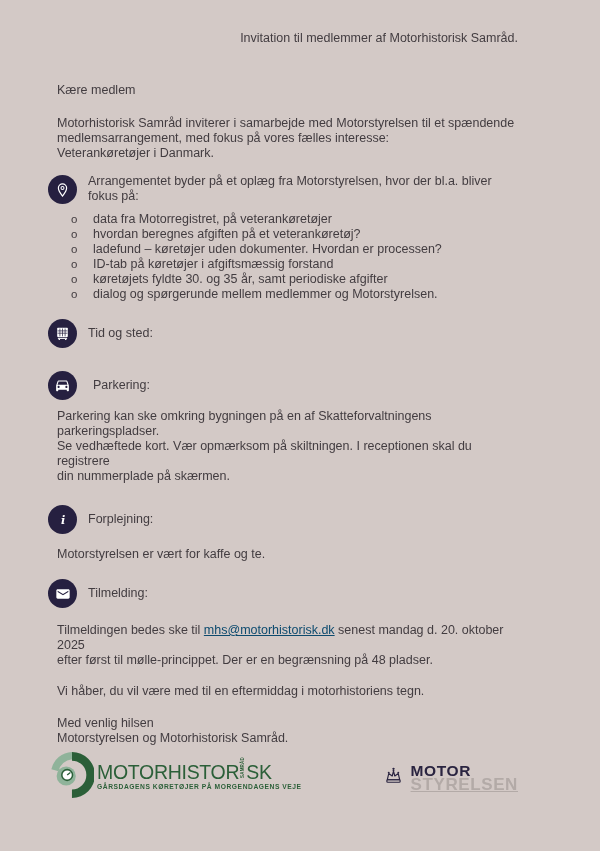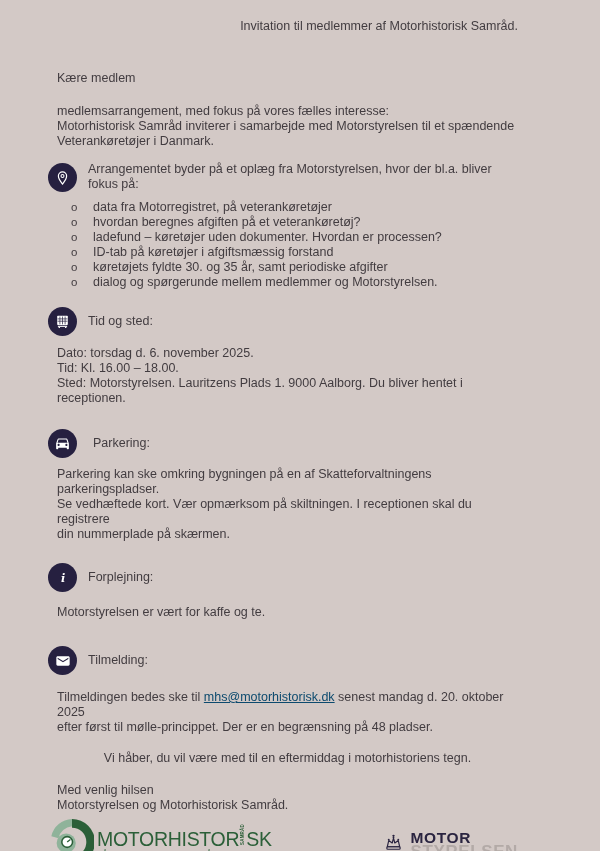--- a/index.html
+++ b/index.html
@@ -2,44 +2,44 @@
 <html><head>
 <meta charset="utf-8">
 <style>
   * { margin:0; padding:0; box-sizing:border-box; }
   html,body { width:600px; }
   body { font-family:"Liberation Sans", sans-serif; background:#d3c9c6; }
   .page {
     position:relative; width:540px; height:851px; overflow:hidden;
     background:#d3c9c6; color:#423c40;
     font-size:12.5px; line-height:15px;
-    padding:19px 22px 0 57px;
+    padding:31px 22px 0 57px;
   }
   .title { text-align:right; }
   .salutation { margin-top:37px; }
   .intro { margin-top:18px; }
   .sec-head { display:flex; align-items:center; gap:11px; }
   .icon-circle {
     width:29px; height:29px; border-radius:50%; background:#262040;
     flex:0 0 29px; display:flex; align-items:center; justify-content:center;
     margin-left:-9px;
   }
   .agenda-head { margin-top:13px; }
   .bullets { list-style:none; margin-top:8px; }
   .bullets li { position:relative; padding-left:36px; }
   .bullets .marker { position:absolute; left:14px; top:0; font-size:11.5px; }
   .tid-head { margin-top:17px; }
   .tid-lines { margin-top:10px; }
   .park-head { margin-top:23px;gap:16px; }
   .park-text { margin-top:9px; }
   .forpl-head { margin-top:21px; }
   .forpl-text { margin-top:13px; }
-  .tilm-head { margin-top:26px; }
+  .tilm-head { margin-top:17px; }
   .tilm-text { margin-top:15px; }
-  .closing { margin-top:16px;text-align:center; }
+  .closing { margin-top:16px; }
   .signoff { margin-top:17px; }
   .email-link { color:#0c4a6e; text-decoration:underline; cursor:pointer; }
   .footer {
     position:absolute; left:48px; right:22px; top:770;
     display:flex; justify-content:space-between; align-items:center;
   }
   .mhs-logo { display:flex; align-items:center; }
   .mhs-text { margin-left:3px; }
   .mhs-word { color:#2b5f38; font-size:19.5px; line-height:19px; letter-spacing:-0.3px; white-space:nowrap; }
   .mhs-word .w-light { font-weight:400; }
@@ -59,22 +59,22 @@
 </head>
 <body>
 
 <div class="page">
 
   <div class="title">Invitation til medlemmer af Motorhistorisk Samråd.</div>
 
   <div class="salutation">Kære medlem</div>
 
   <div class="intro">
+    <div>Motorhistorisk Samråd inviterer i samarbejde med Motorstyrelsen til et spændende</div>
     <div>medlemsarrangement, med fokus på vores fælles interesse:</div>
-    <div>Motorhistorisk Samråd inviterer i samarbejde med Motorstyrelsen til et spændende</div>
     <div>Veterankøretøjer i Danmark.</div>
   </div>
 
   <div class="sec-head agenda-head">
     <span class="icon-circle">
       <svg width="17" height="17" viewBox="0 0 24 24">
         <path d="M12 21.2C8.3 16.6 6.2 13 6.2 9.9a5.8 5.8 0 0 1 11.6 0c0 3.1-2.1 6.7-5.8 11.3z" fill="none" stroke="#ffffff" stroke-width="1.7"></path>
         <circle cx="12" cy="9.8" r="2.1" fill="none" stroke="#ffffff" stroke-width="1.5"></circle>
       </svg>
     </span>
@@ -102,25 +102,20 @@
           <line x1="5" y1="11.6" x2="19" y2="11.6"></line>
         </g>
         <rect x="5.5" y="18" width="13" height="1.6" fill="#ffffff"></rect>
         <rect x="6.5" y="19.8" width="2" height="1.4" fill="#ffffff"></rect>
         <rect x="15.5" y="19.8" width="2" height="1.4" fill="#ffffff"></rect>
       </svg>
     </span>
     <span>Tid og sted:</span>
   </div>
 
-  <div class="tid-lines">
-    <div>Dato: torsdag d. 6. november 2025.</div>
-    <div>Tid: Kl. 16.00 – 18.00.</div>
-    <div>Sted: Motorstyrelsen. Lauritzens Plads 1. 9000 Aalborg. Du bliver hentet i receptionen.</div>
-  </div>
 
   <div class="sec-head park-head">
     <span class="icon-circle">
       <svg width="17" height="17" viewBox="0 0 24 24">
         <path fill="#ffffff" d="M18.92 6.01C18.72 5.42 18.16 5 17.5 5h-11c-.66 0-1.21.42-1.42 1.01L3 12v7c0 .55.45 1 1 1h1c.55 0 1-.45 1-1v-1h12v1c0 .55.45 1 1 1h1c.55 0 1-.45 1-1v-7l-2.08-5.99zM6.5 15.5c-.83 0-1.5-.67-1.5-1.5s.67-1.5 1.5-1.5S8 13.17 8 14s-.67 1.5-1.5 1.5zm11 0c-.83 0-1.5-.67-1.5-1.5s.67-1.5 1.5-1.5 1.5.67 1.5 1.5-.67 1.5-1.5 1.5zM5 11l1.5-4.5h11L19 11H5z"></path>
       </svg>
     </span>
     <span>Parkering:</span>
   </div>
 

